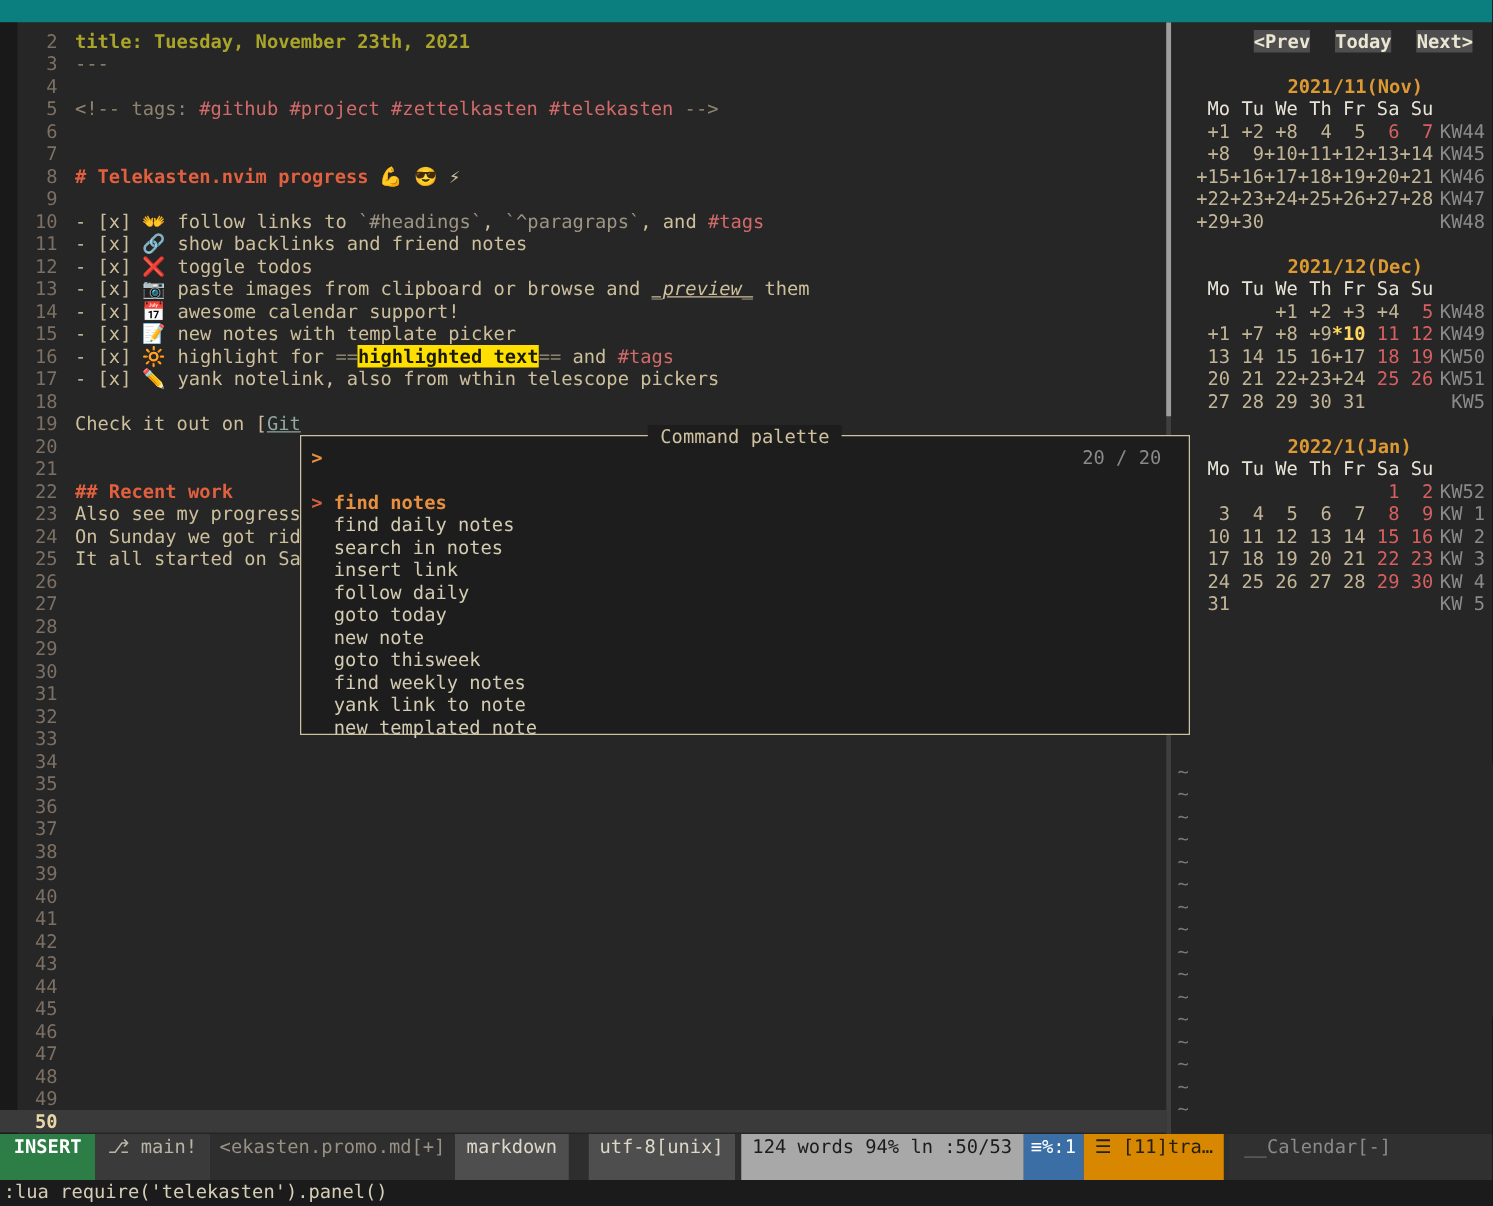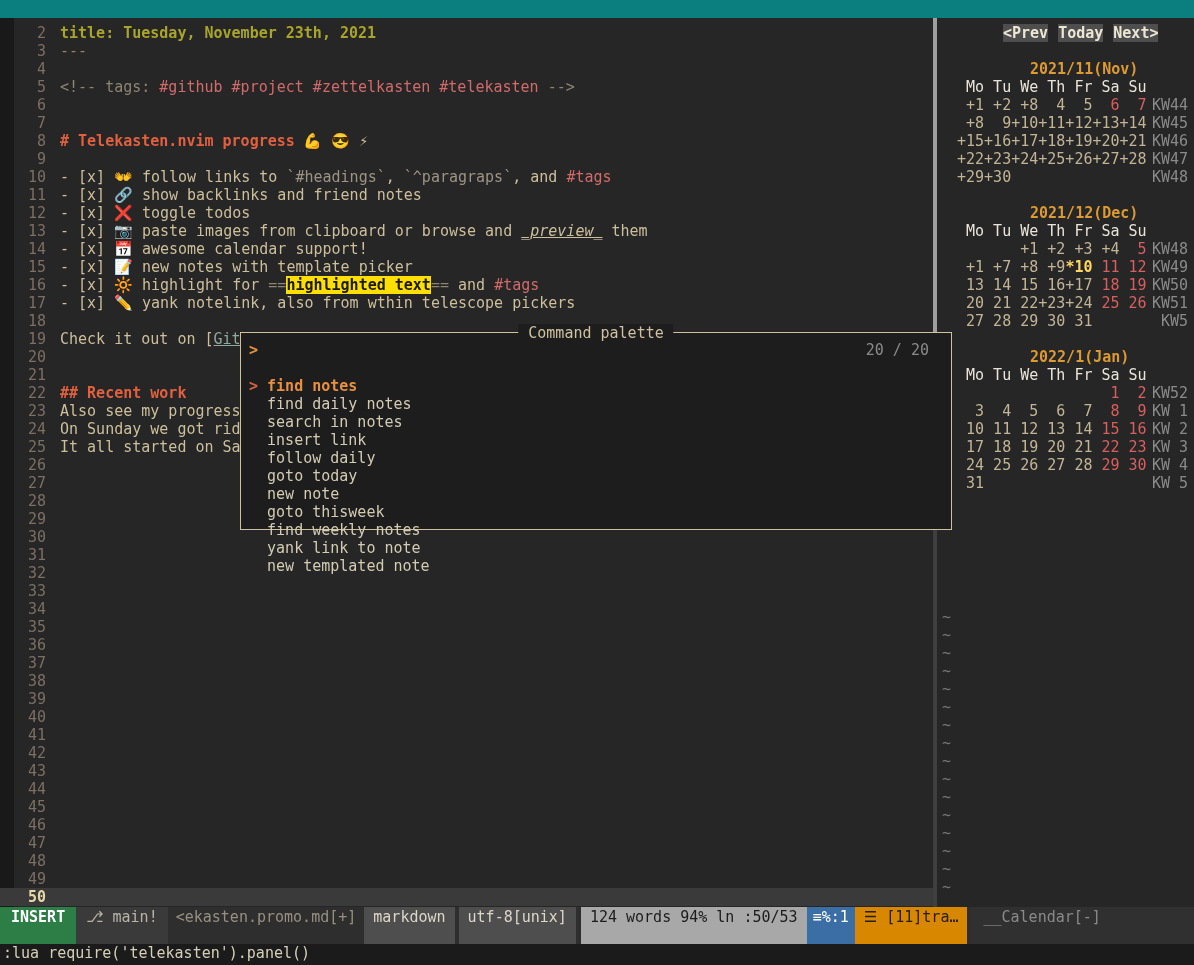--- a/index.html
+++ b/index.html
@@ -33,42 +33,42 @@
   .c-today{color:var(--cal-today);font-weight:bold}
 
   .vsep{width:4px;background:#3f3f3f;position:relative;flex:none}
   .vsep-thumb{position:absolute;top:0;left:0;width:4px;height:315px;background:#9e9e9e}
 
   .calendar{width:257px;background:var(--bg);padding-top:6px;position:relative}
   .cal-row{height:18px;white-space:pre;position:relative;padding-left:20px;color:var(--cal-day)}
   .cal-title{color:var(--cal-title);font-weight:bold;padding-left:93px}
   .cal-header{color:var(--cal-header);font-weight:normal}
   .cal-kw{position:absolute;right:6px;top:0;color:var(--kw)}
-  .cal-nav{display:flex;gap:10px;height:18px;padding-left:66px}
+  .cal-nav{display:flex;gap:20px;height:18px;padding-left:66px}
   .navbtn{background:#4e4e4e;color:#ece6d4;font-weight:bold;white-space:pre;cursor:default}
   .tildes{margin-top:116px}
   .tilde{height:18px;color:#777;padding-left:5px}
 
-  .popup{position:absolute;left:240px;top:332px;width:712px;height:198px;background:#1d1d1d;border:1px solid var(--border);z-index:10}
+  .popup{position:absolute;left:240px;top:348px;width:712px;height:240px;background:#1d1d1d;border:1px solid var(--border);z-index:10}
   .popup-title{position:absolute;top:-9px;left:50%;transform:translateX(-50%);background:#1d1d1d;padding:0 10px;color:var(--border);white-space:pre}
   .popup-prompt{display:flex;justify-content:space-between;padding:8px 22px 0 8px;white-space:pre}
   .prompt-char{color:var(--accent-orange);font-weight:bold}
   .prompt-counter{color:#8a8a8a}
   .plist{margin-top:18px}
   .pitem{height:18px;white-space:pre;color:#d3cbb2;padding-left:8px}
   .pitem .pfx{color:#d3cbb2}
   .pitem.selected .plabel{color:var(--accent-orange);font-weight:bold}
   .pitem.selected .pfx{color:#d7603f;font-weight:bold}
 
   .statusline{height:37px;display:flex;background:#2e2e2e;line-height:20px;white-space:pre;overflow:hidden}
   .sl-mode{background:var(--mode-green);color:#fff;font-weight:bold;padding:0 11px}
   .sl-branch{background:#3a3a3a;color:#b9b4a5;padding:0 10px}
   .sl-file{color:#979083;padding:0 8px}
   .sl-flex{flex:1}
-  .sl-ft{background:#4e4e4e;color:#dcd7c8;padding:0 9px;margin-right:4px}
+  .sl-ft{background:#4e4e4e;color:#dcd7c8;padding:0 9px;margin-right:16px}
   .sl-enc{background:#4e4e4e;color:#dcd7c8;padding:0 9px}
   .sl-stats{background:#a8a8a8;color:#1c1c1c;padding:0 9px;margin-left:5px}
   .sl-pos{background:var(--seg-blue);color:#fff;padding:0 6px}
   .sl-trail{background:var(--seg-orange);color:#262013;font-weight:normal;padding:0 9px}
   .sl-cal{width:257px;flex:none;background:#303030;color:#8a8a8a;padding-left:12px;margin-left:4px}
 
   .cmdline{height:19px;background:var(--bg-dark);color:#d6cfb8;padding-left:3px;white-space:pre;line-height:19px}
   .modeline{height:19px;display:flex;background:var(--bg-dark);color:#d9d4c6;line-height:19px;white-space:pre}
   .ml-mode{font-weight:bold;color:#e9e5da;padding-left:3px}
   .ml-ruler{margin-left:auto;width:125px}

